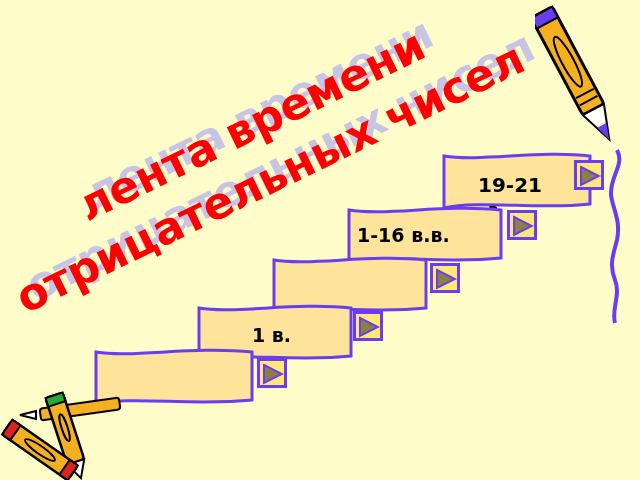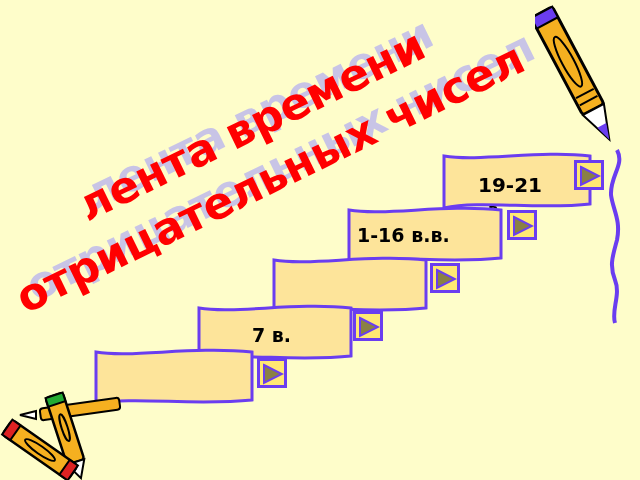--- a/index.html
+++ b/index.html
@@ -62,21 +62,21 @@
 <div class="play-btn" style="left:430px; top:263px;">
   <svg width="22" height="22" viewBox="0 0 22 22">
       <polygon points="2,2 20,11 2,20" fill="#8a8044" stroke="#6a3df0" stroke-width="2"></polygon>
     </svg>
 </div>
 
 <div class="banner" style="left:195px; top:300px; width:160px;">
   <svg width="160" height="64" viewBox="0 0 160 64">
       <path d="M4 8 C40 14, 100 2, 156 8 L156 56 C100 62, 40 52, 4 60 Z" fill="#fde49a" stroke="#6a3df0" stroke-width="3"></path>
     </svg>
-  <span class="banner-label" style="left:57px; top:24px;">7 в.</span>
+  <span class="banner-label" style="left:57px; top:24px;">1 в.</span>
 </div>
 <div class="play-btn" style="left:353px; top:311px;">
   <svg width="22" height="22" viewBox="0 0 22 22">
       <polygon points="2,2 20,11 2,20" fill="#8a8044" stroke="#6a3df0" stroke-width="2"></polygon>
     </svg>
 </div>
 
 <div class="banner" style="left:92px; top:344px; width:165px;">
   <svg width="165" height="64" viewBox="0 0 165 64">
       <path d="M4 8 C40 14, 100 2, 160 8 L160 56 C100 62, 40 52, 4 60 Z" fill="#fde49a" stroke="#6a3df0" stroke-width="3"></path>

